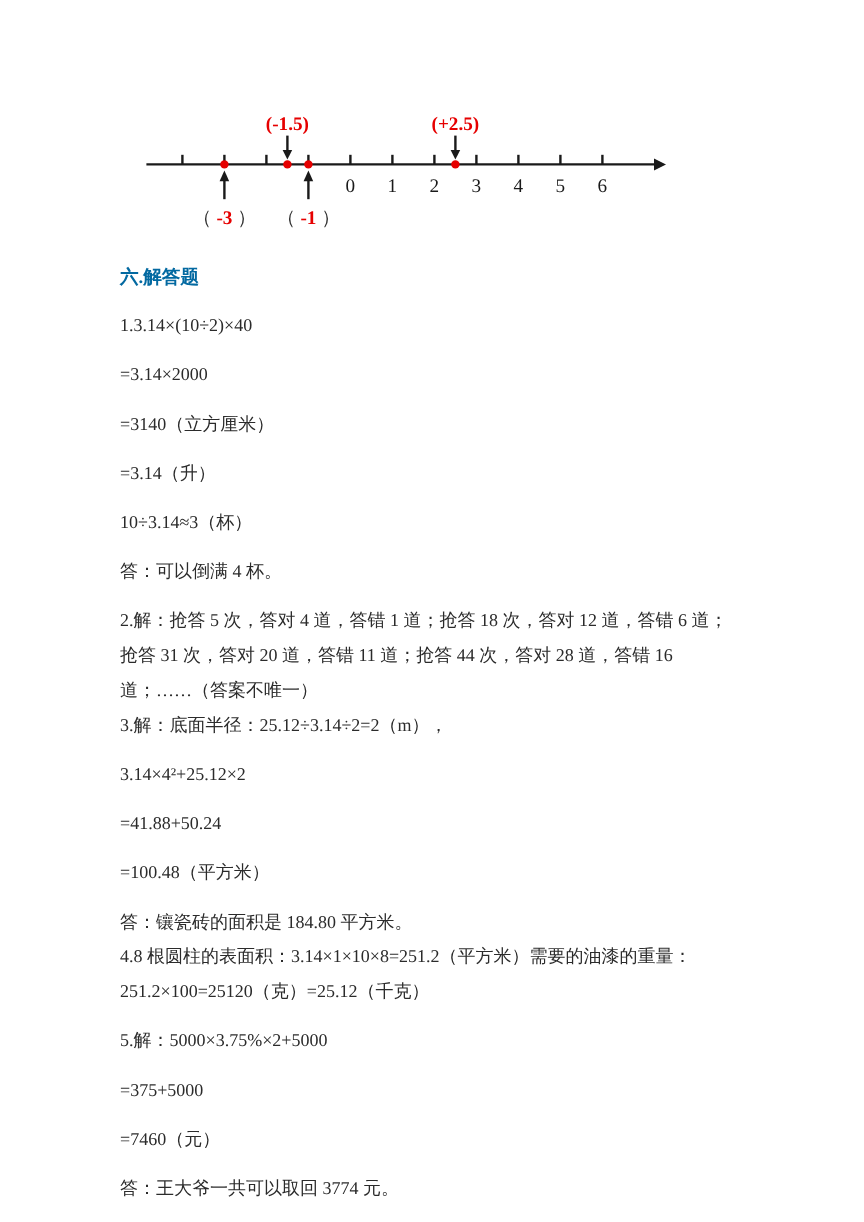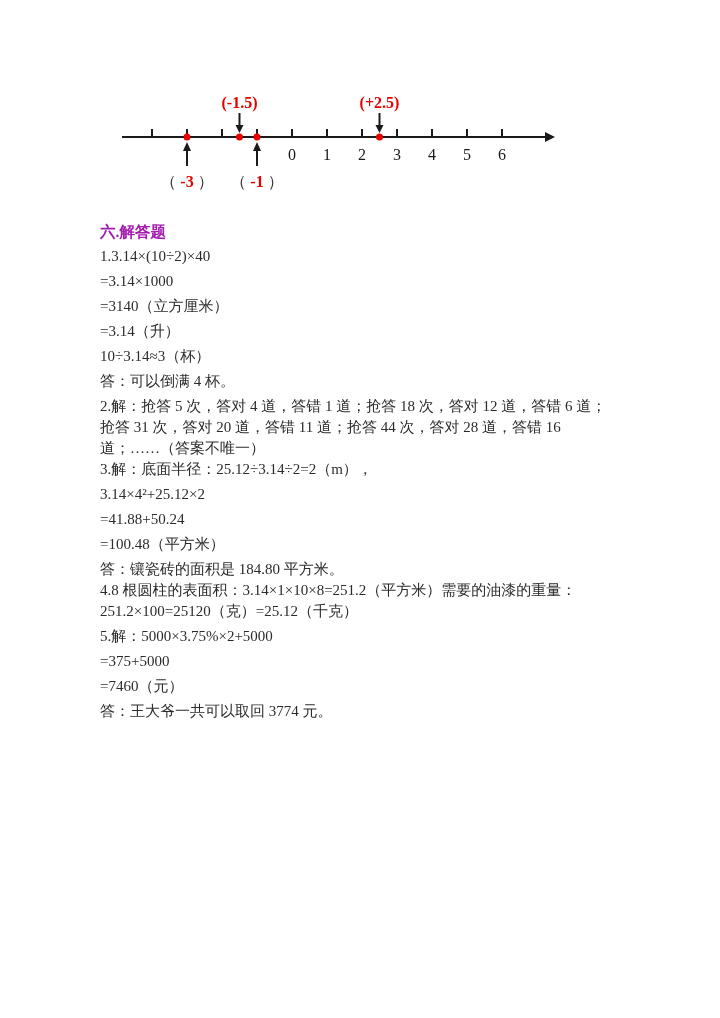--- a/index.html
+++ b/index.html
@@ -11,24 +11,24 @@
     color:#2b2b2b;
     overflow:hidden;
   }
   .number-line-svg{position:absolute;top:0;left:0;}
   .number-line-svg text{font-family:"Liberation Serif","DejaVu Serif",serif;}
   .content{
     position:absolute;
     left:100px;top:221px;width:530px;
     font-size:15px;line-height:21px;
   }
-  .heading{font-weight:bold;font-size:15.5px;color:#a21caf;}
+  .heading{font-weight:bold;font-size:15.5px;color:#0369a1;}
   .line{white-space:pre-wrap;}
-  .line.spaced{margin-top:4px;}
-  .line.tight{margin-top:0;}
+  .line.spaced{margin-top:20px;}
+  .line.tight{margin-top:8px;}
 </style>
 </head>
 <body>
 
 <div class="page">
   <svg class="number-line-svg" width="720" height="205" viewBox="0 0 720 205">
       <line x1="122" y1="137" x2="546" y2="137" stroke="#1a1a1a" stroke-width="2"></line>
       <polygon points="545,132 555,137 545,142" fill="#1a1a1a"></polygon>
       <line x1="152" y1="129" x2="152" y2="137" stroke="#1a1a1a" stroke-width="2"></line>
       <line x1="187" y1="129" x2="187" y2="137" stroke="#1a1a1a" stroke-width="2"></line>
@@ -62,21 +62,21 @@
       <polygon points="183,151 191,151 187,142" fill="#1a1a1a"></polygon>
       <text x="187" y="187" text-anchor="middle" font-size="16"><tspan fill="#333333">（ </tspan><tspan fill="#e60000" font-weight="bold">-3</tspan><tspan fill="#333333"> ）</tspan></text>
       <line x1="257" y1="166" x2="257" y2="150" stroke="#1a1a1a" stroke-width="2"></line>
       <polygon points="253,151 261,151 257,142" fill="#1a1a1a"></polygon>
       <text x="257" y="187" text-anchor="middle" font-size="16"><tspan fill="#333333">（ </tspan><tspan fill="#e60000" font-weight="bold">-1</tspan><tspan fill="#333333"> ）</tspan></text>
     </svg>
   <div class="content">
     <div class="heading">六.解答题</div>
     <div>
         <div class="line spaced">1.3.14×(10÷2)×40</div>
-        <div class="line spaced">=3.14×1000</div>
+        <div class="line spaced">=3.14×2000</div>
         <div class="line spaced">=3140（立方厘米）</div>
         <div class="line spaced">=3.14（升）</div>
         <div class="line spaced">10÷3.14≈3（杯）</div>
         <div class="line spaced">答：可以倒满 4 杯。</div>
         <div class="line spaced">2.解：抢答 5 次，答对 4 道，答错 1 道；抢答 18 次，答对 12 道，答错 6 道；</div>
         <div class="line tight">抢答 31 次，答对 20 道，答错 11 道；抢答 44 次，答对 28 道，答错 16</div>
         <div class="line tight">道；……（答案不唯一）</div>
         <div class="line tight">3.解：底面半径：25.12÷3.14÷2=2（m），</div>
         <div class="line spaced">3.14×4²+25.12×2</div>
         <div class="line spaced">=41.88+50.24</div>

